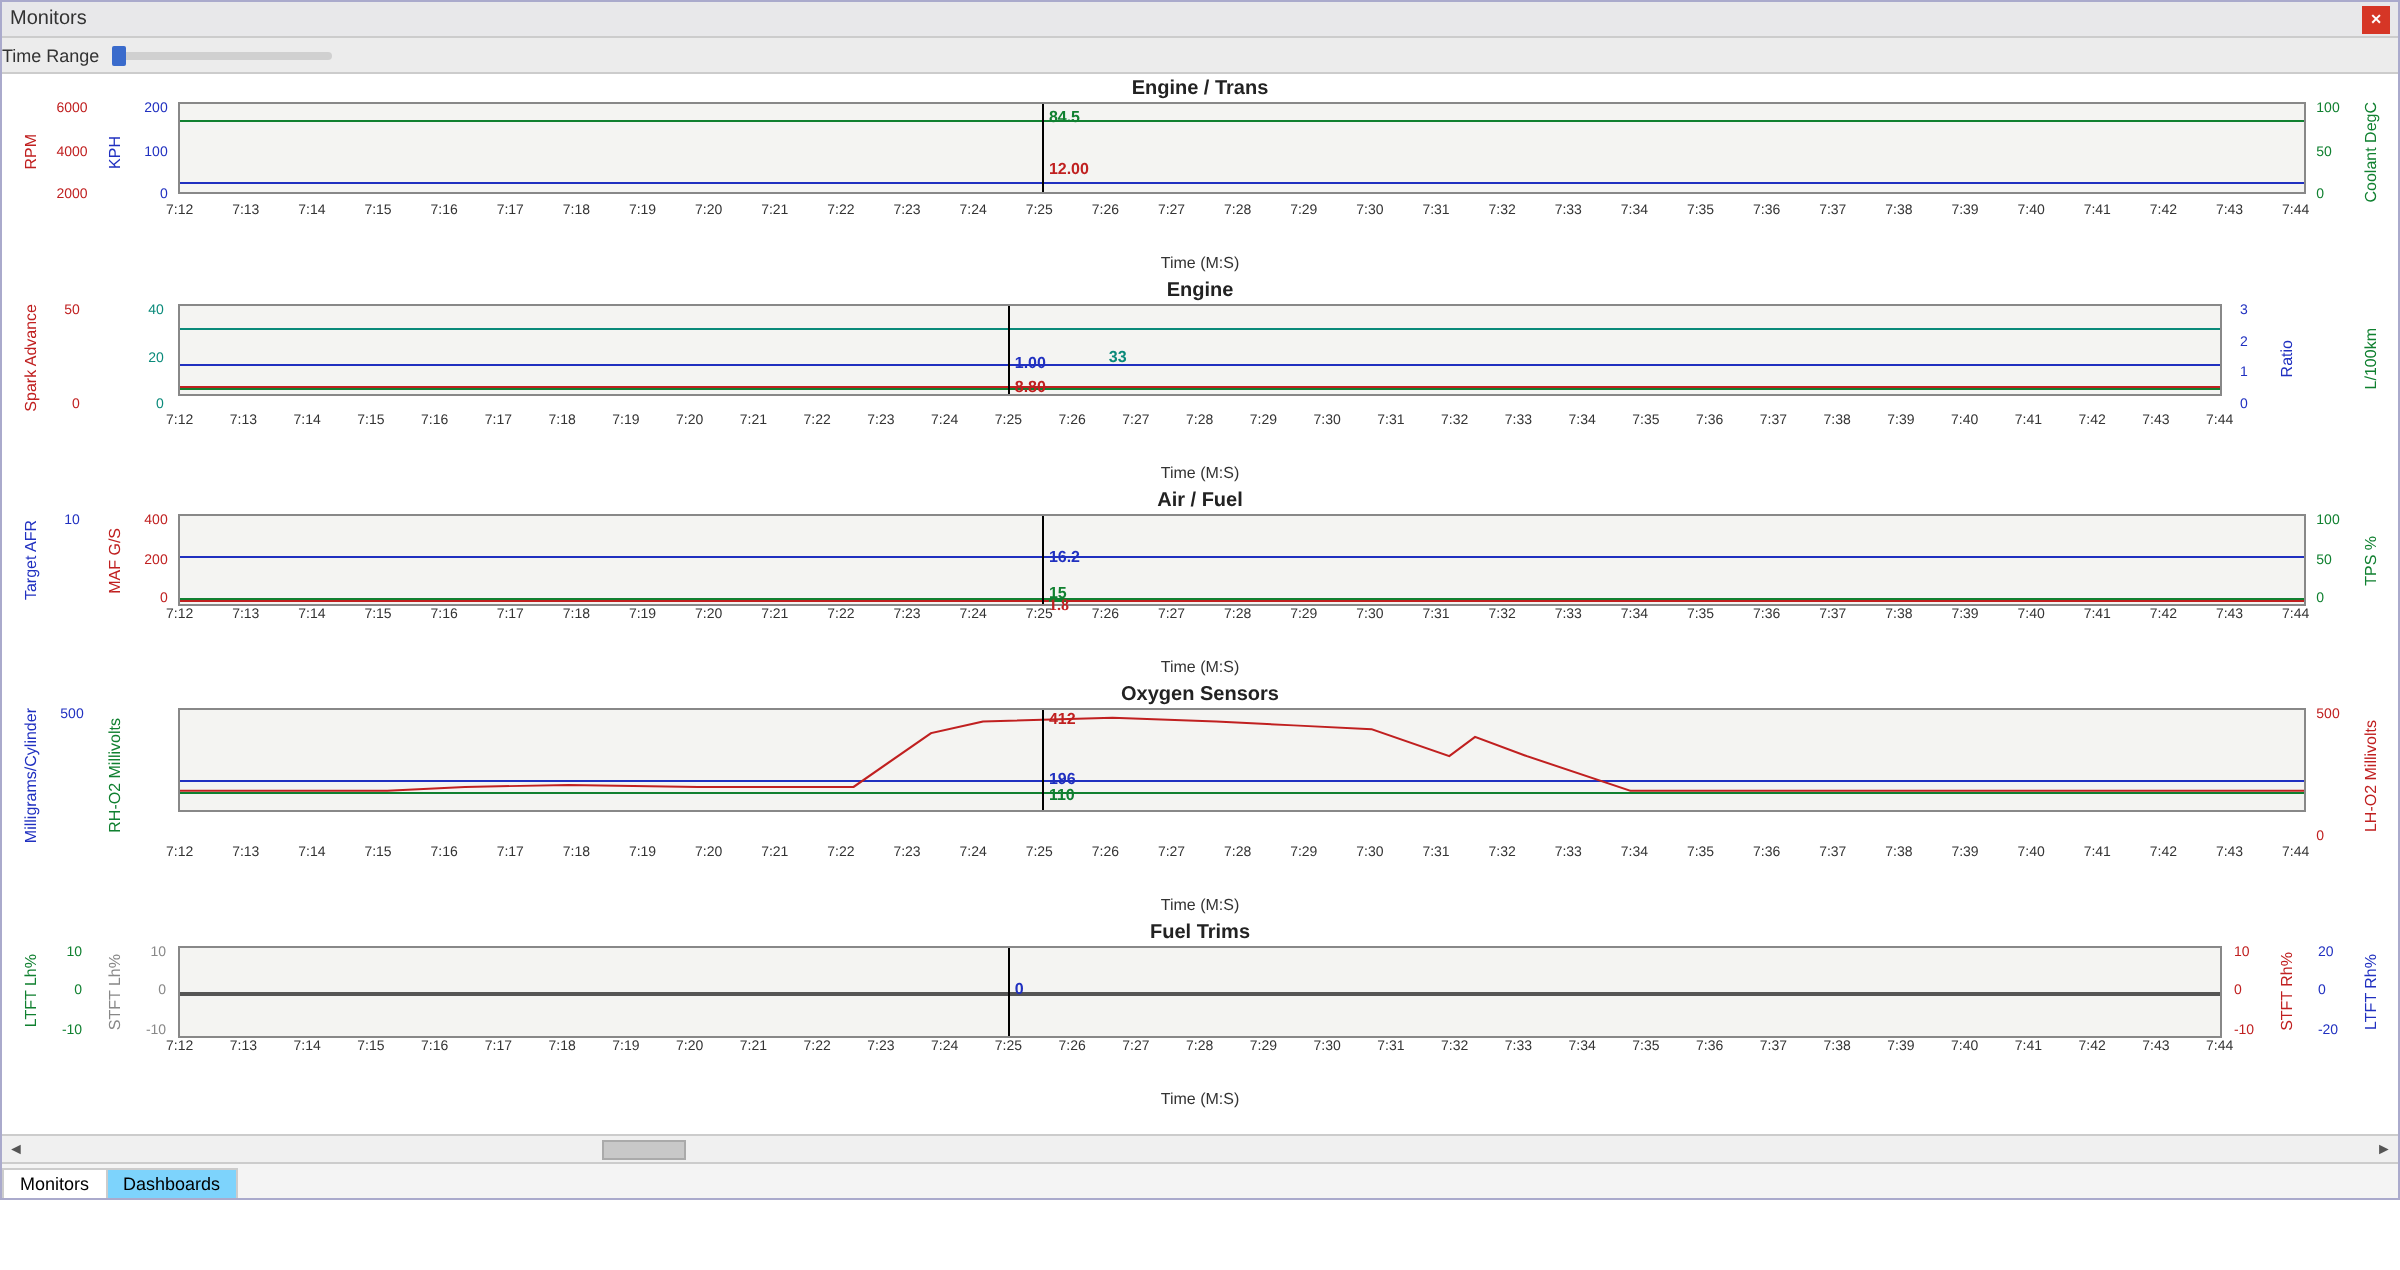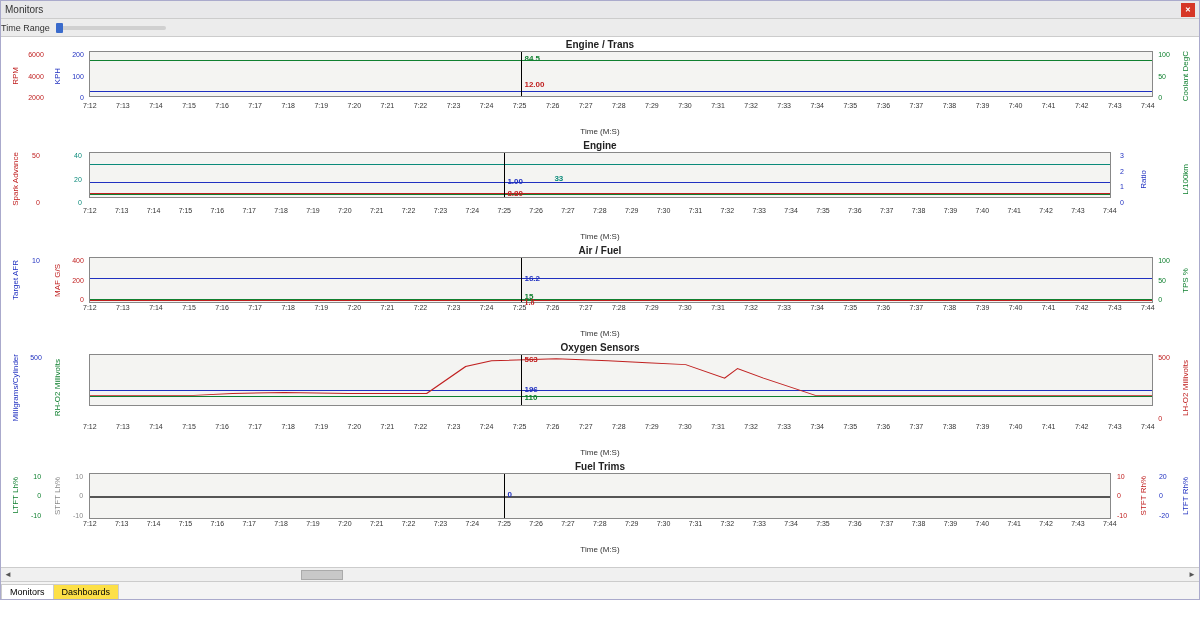--- a/index.html
+++ b/index.html
@@ -178,21 +178,21 @@
     background: #f4f4f4;
     border-top: 1px solid #ccc;
     display: flex;
     align-items: flex-end;
   }
   .tab {
     padding: 2px 8px;
     font-size: 9px;
     border: 1px solid #ccc;
     border-bottom: none;
-    background: #fde047;
+    background: #7dd3fc;
     margin-right: -1px;
     cursor: pointer;
   }
   .tab.active { background: #fff; }
   svg.path-svg {
     position: absolute;
     left: 0; top: 0;
     width: 100%; height: 100%;
   }
 </style>
@@ -510,21 +510,21 @@
               </div>
             </div>
           </div>
           <div class="plot tall">
             <div class="data-line" style="background: rgb(32, 48, 192); top: 70%;"></div>
             <div class="data-line" style="background: rgb(16, 128, 48); top: 82%;"></div>
             <svg class="path-svg" viewBox="0 0 820 52" preserveAspectRatio="none">
               <path d="M0,42 L80,42 L110,40 L150,39 L200,40 L260,40 L290,12 L310,6 L360,4 L400,6 L430,8 L460,10 L490,24 L500,14 L520,24 L560,42 L650,42 L820,42" stroke="#c02020" fill="none" stroke-width="1"></path>
             </svg>
             <div class="cursor-line" style="left: 40.625%;"></div>
-            <div class="val-label" style="color: rgb(192, 32, 32); left: calc(40.625% + 3px); top: 0px;">563</div>
+            <div class="val-label" style="color: rgb(192, 32, 32); left: calc(40.625% + 3px); top: 0px;">412</div>
             <div class="val-label" style="color: rgb(32, 48, 192); left: calc(40.625% + 3px); top: 30px;">196</div>
             <div class="val-label" style="color: rgb(16, 128, 48); left: calc(40.625% + 3px); top: 38px;">110</div>
           </div>
           <div class="axis-col">
             <div class="axis wide">
               <div class="axis-ticks" style="color: rgb(192, 32, 32); text-align: left;">
                 <span>500</span>
                 <span>0</span>
               </div>
             </div>

